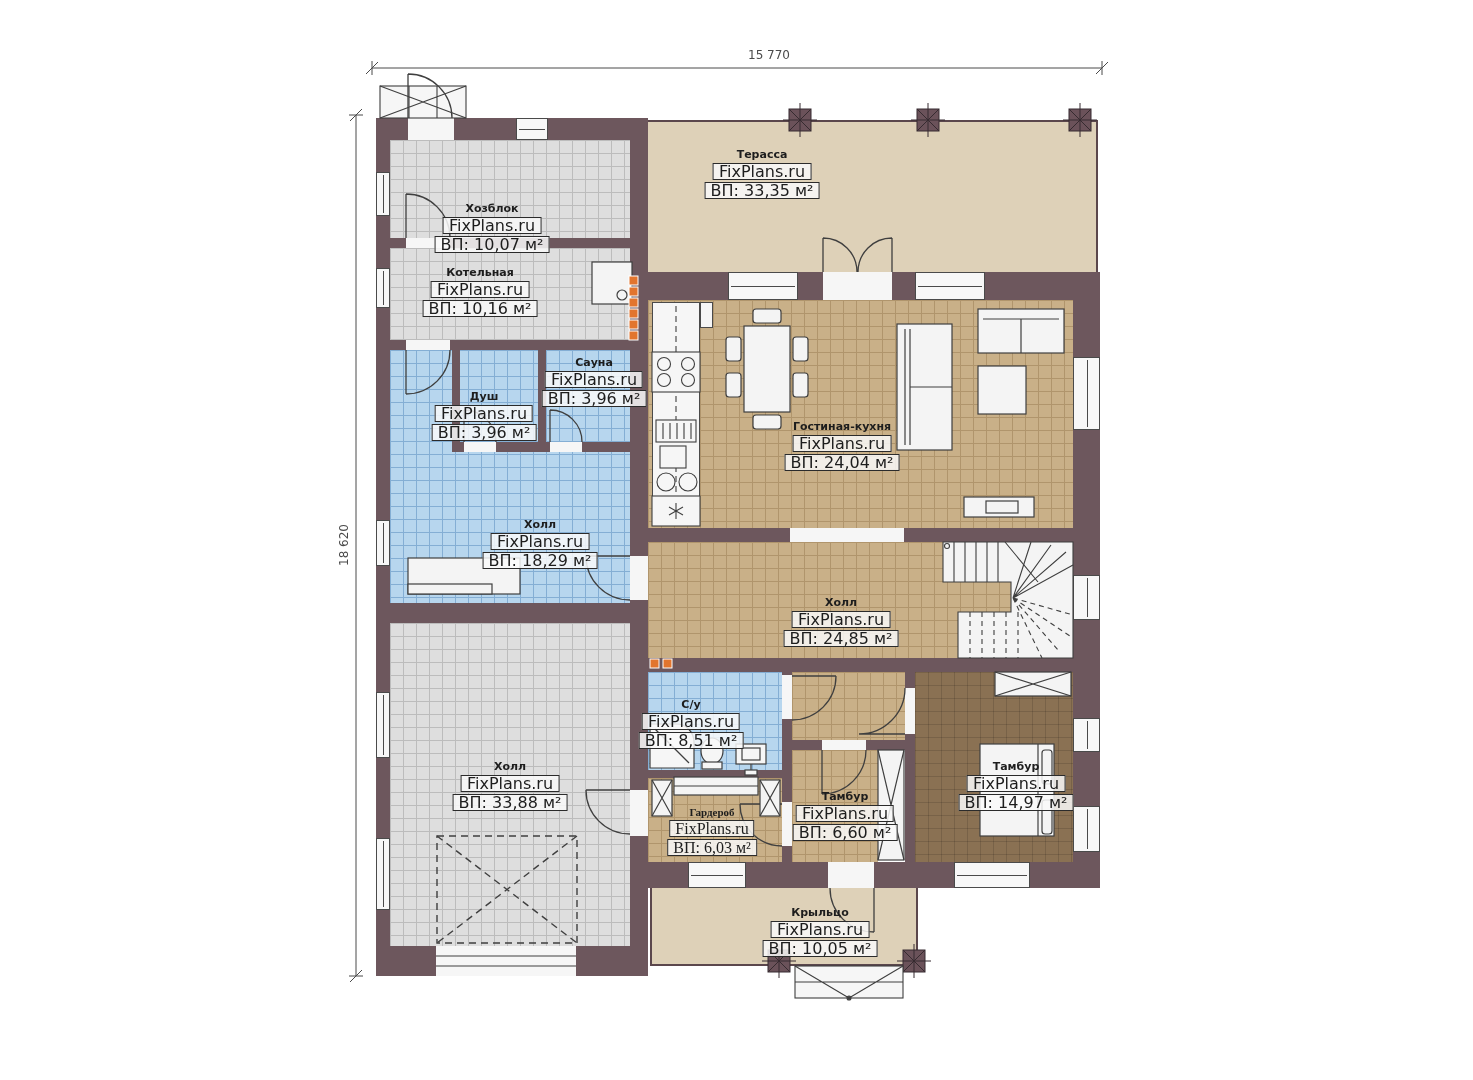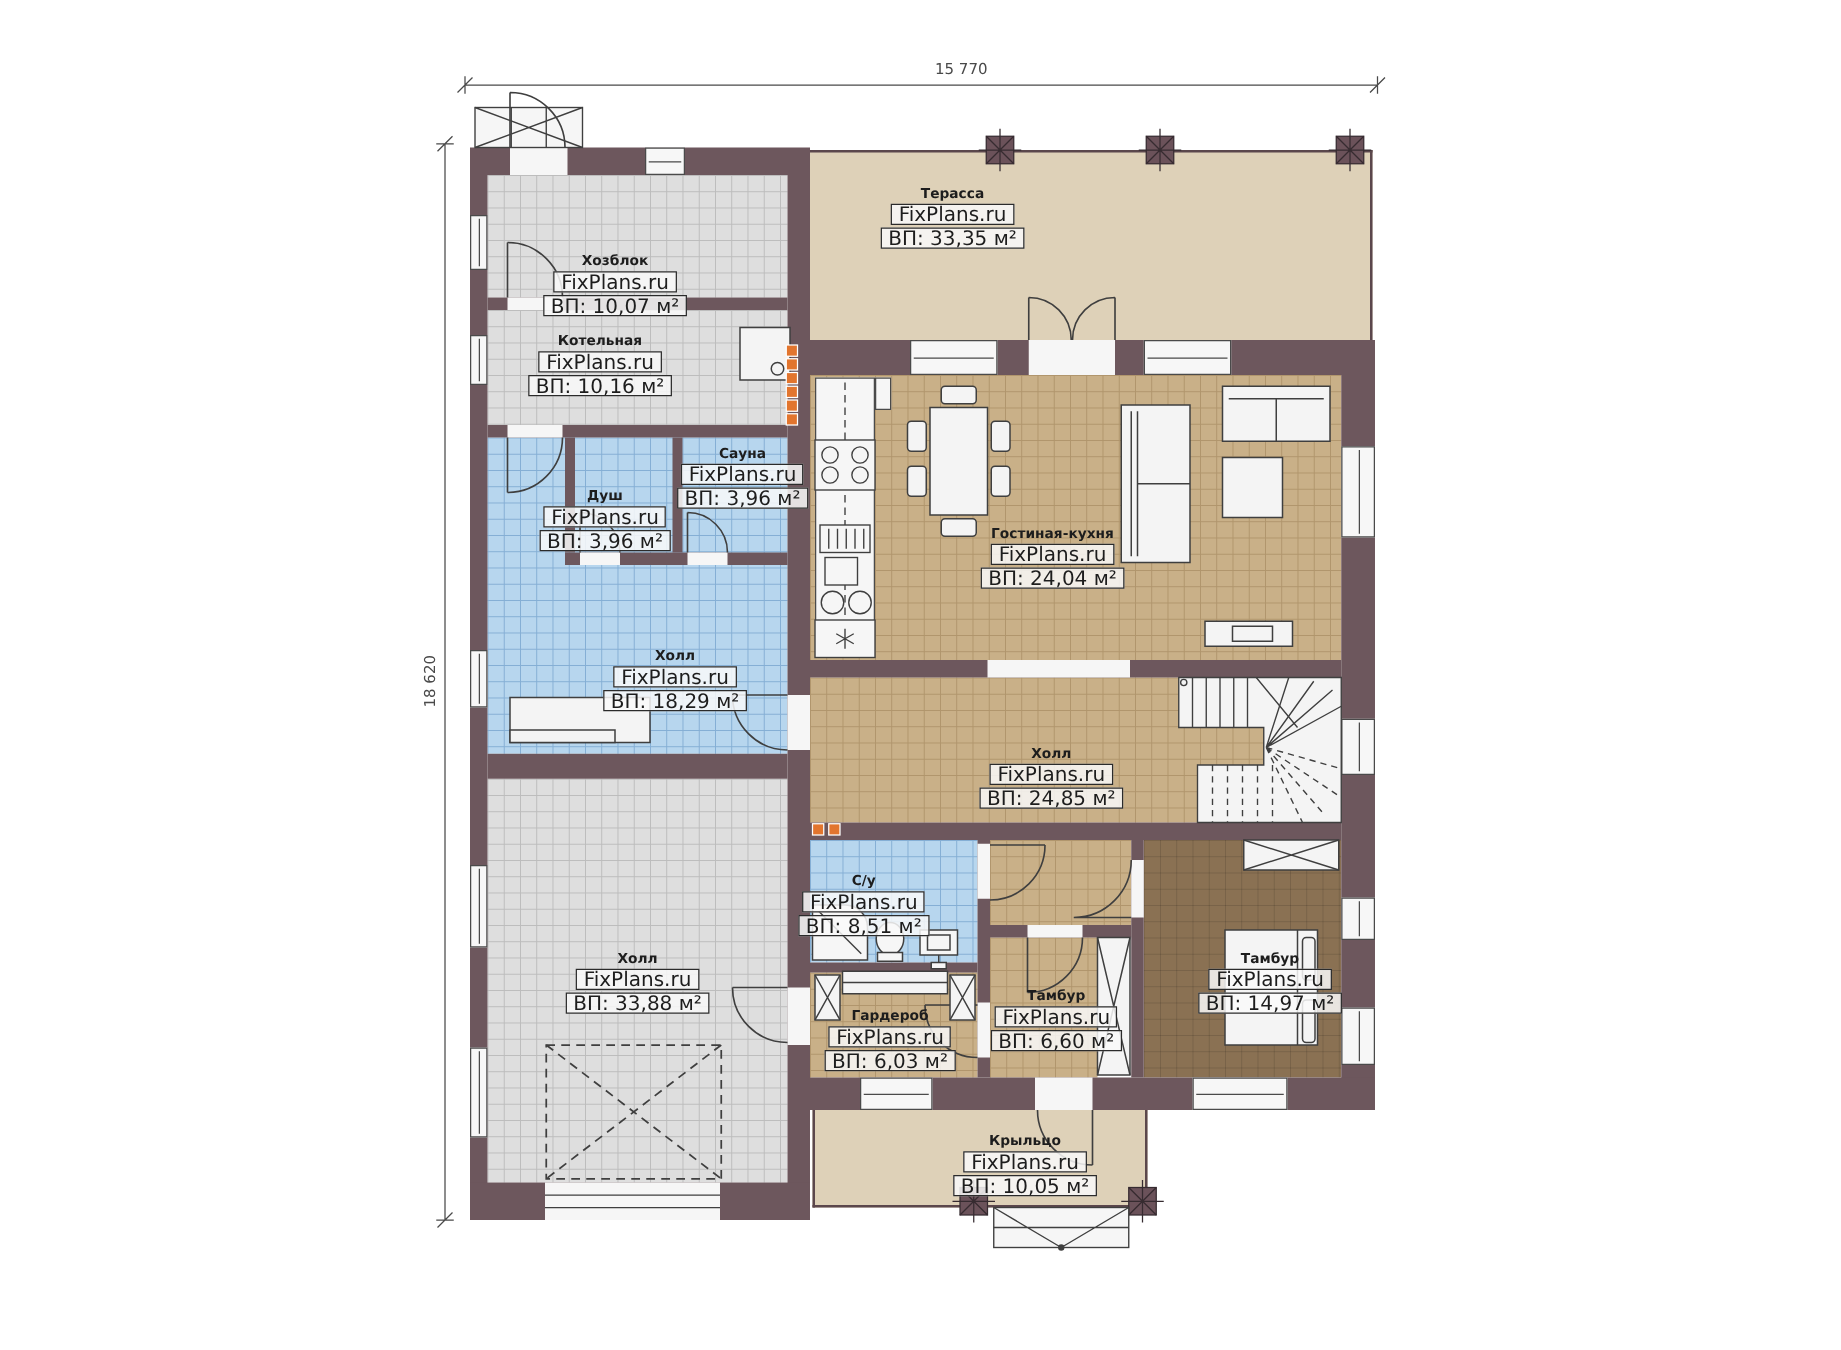--- a/index.html
+++ b/index.html
@@ -289,21 +289,21 @@
   <div class="rlabel" style="left:691px;top:682px;margin-top:16px;">
     <div class="nm">С/у</div>
     <div class="bx">FixPlans.ru</div>
     <div class="bx">ВП: 8,51 м²</div>
   </div>
   <div class="rlabel" style="left:510px;top:760px;">
     <div class="nm">Холл</div>
     <div class="bx">FixPlans.ru</div>
     <div class="bx">ВП: 33,88 м²</div>
   </div>
-  <div class="rlabel" style="left:712px;top:806px;">
+  <div class="rlabel" style="left:712px;top:806px;font-family:Liberation Serif, serif;">
     <div class="nm">Гардероб</div>
     <div class="bx">FixPlans.ru</div>
     <div class="bx">ВП: 6,03 м²</div>
   </div>
   <div class="rlabel" style="left:845px;top:790px;">
     <div class="nm">Тамбур</div>
     <div class="bx">FixPlans.ru</div>
     <div class="bx">ВП: 6,60 м²</div>
   </div>
   <div class="rlabel" style="left:1016px;top:760px;">

